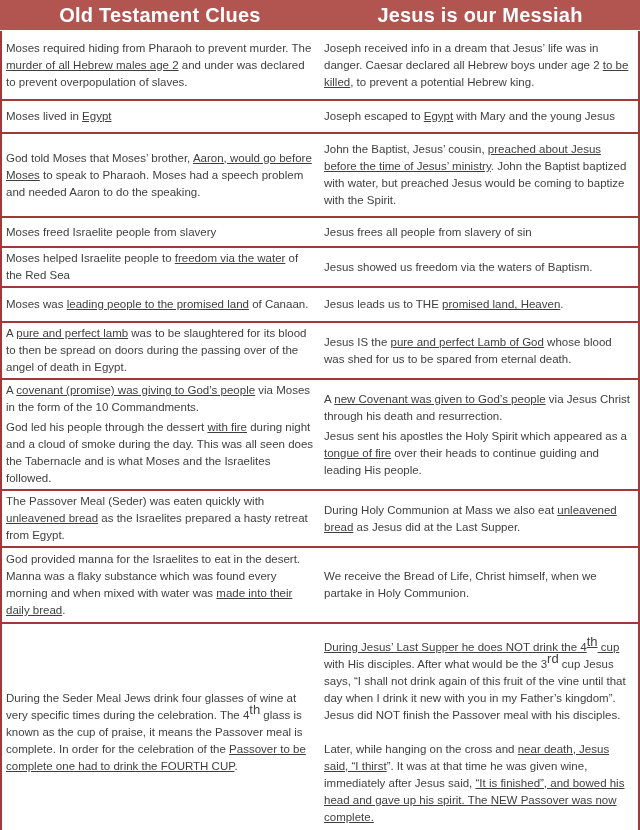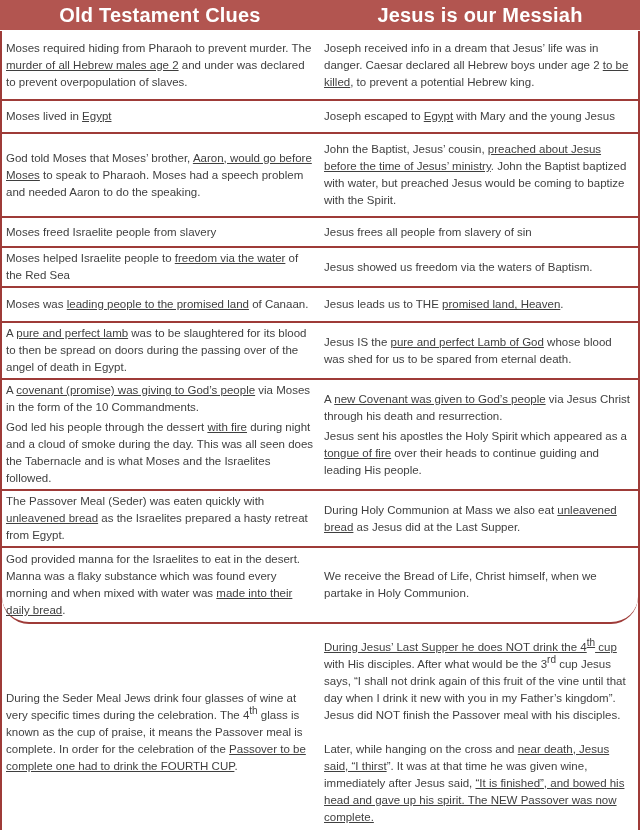--- a/index.html
+++ b/index.html
@@ -43,33 +43,33 @@
     justify-content: center;
     padding: 2px 4px;
     box-sizing: border-box;
     font-size: 11.5px;
     line-height: 17px;
   }
   .cell p { margin: 0; }
   .cell p + p { margin-top: 3px; }
   .row:nth-child(11) .cell p + p { margin-top: 17px; }
   .u { text-decoration: underline; }
-  sup.seg, sup { font-size: 10px; line-height: 0; vertical-align: super; }
+  sup.seg, sup { font-size: 13px; line-height: 0; vertical-align: super; }
   sup.u { text-decoration: underline; }
   
   .row:nth-child(1)  { min-height: 70px; }
   .row:nth-child(2)  { min-height: 33px; }
   .row:nth-child(3)  { min-height: 84px; }
   .row:nth-child(4)  { min-height: 30px; }
   .row:nth-child(5)  { min-height: 40px; }
   .row:nth-child(6)  { min-height: 35px; }
   .row:nth-child(7)  { min-height: 50px; }
   .row:nth-child(8)  { min-height: 106px; }
   .row:nth-child(9)  { min-height: 54px; }
-  .row:nth-child(10) { min-height: 76px; border-radius: 27px; }
+  .row:nth-child(10) { min-height: 76px; }
   .row:nth-child(11) { min-height: 218px; }
 </style>
 </head>
 <body>
 
 <div class="doc">
   <div class="header">
     <div class="hcell">Old Testament Clues</div>
     <div class="hcell">Jesus is our Messiah</div>
   </div>

